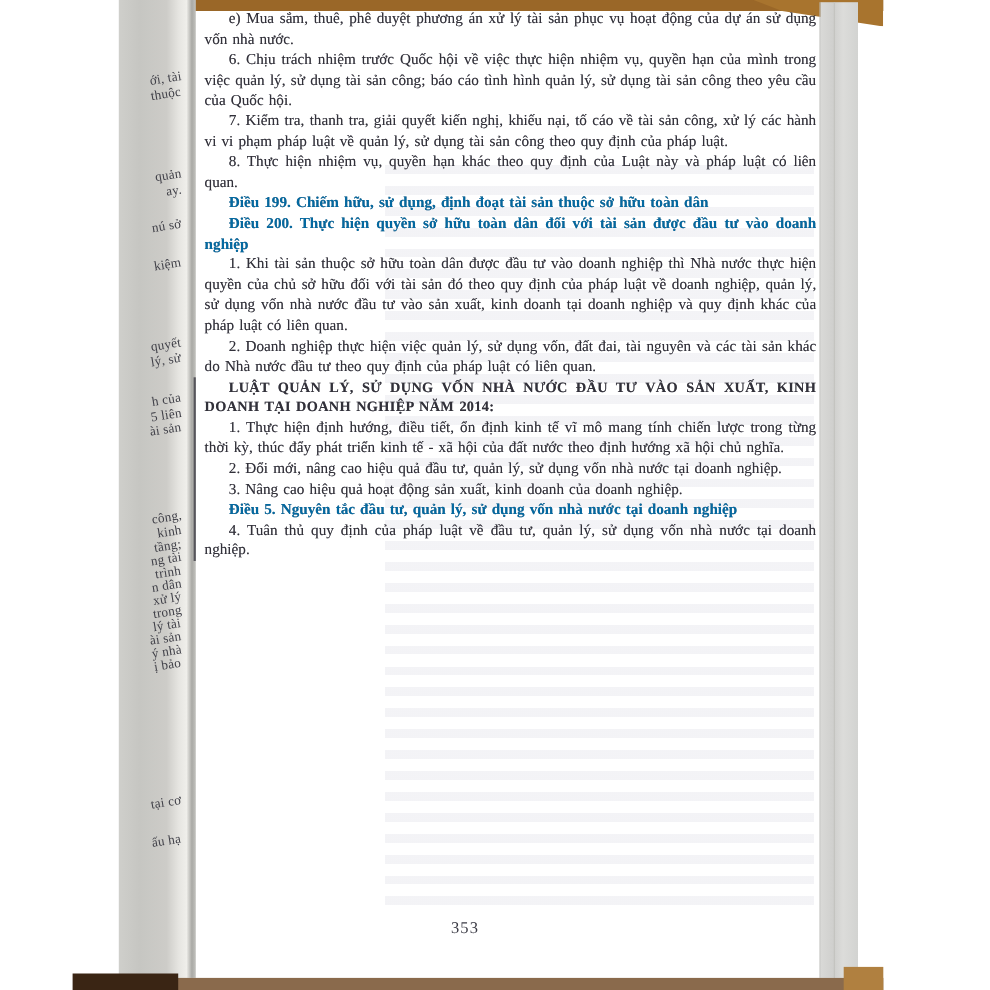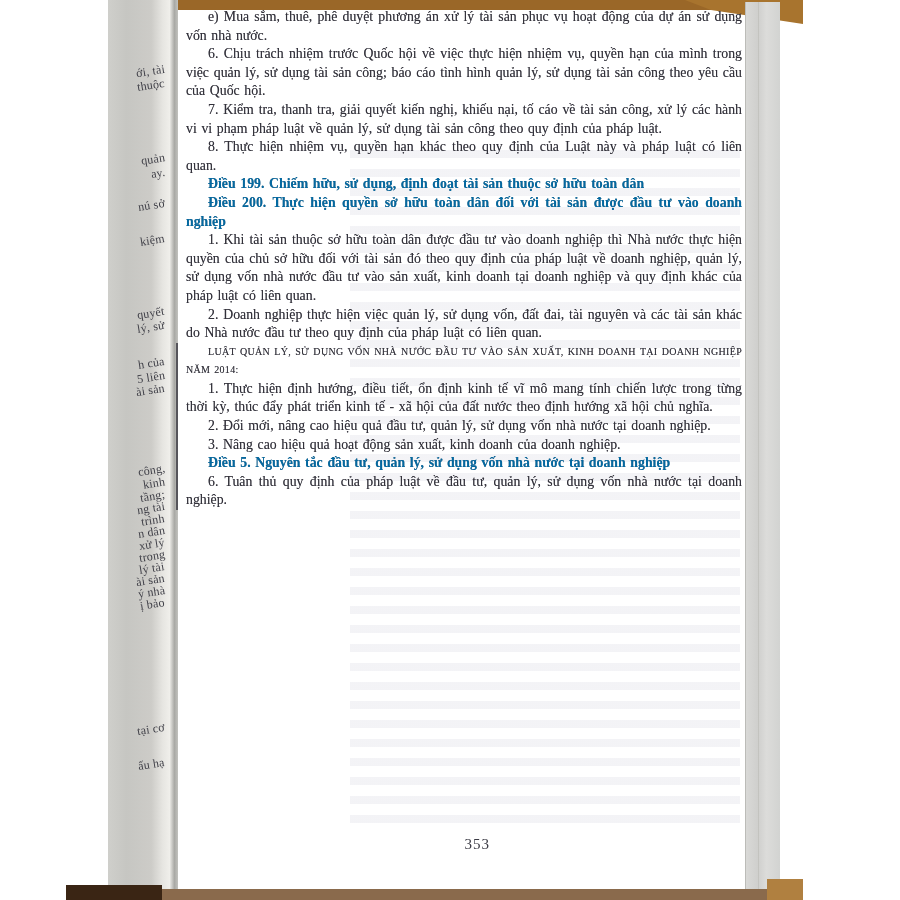--- a/index.html
+++ b/index.html
@@ -37,24 +37,24 @@
   
   .bleed{position:absolute;left:250px;top:150px;width:390px;height:680px;opacity:.055;pointer-events:none;
          background:repeating-linear-gradient(180deg,#2a2a60 0 8px,transparent 8px 19px);}
 
   
   .textcol{position:absolute;left:86px;top:8px;width:556px;color:#32313a;
            font-size:13.8px;line-height:18.6px;text-align:justify;word-spacing:1.2px;
            text-shadow:0 0 .5px rgba(50,49,60,.55);}
   .textcol p{margin:0;text-indent:22px;}
   .textcol p.head{font-weight:bold;color:#0369a1;}
-  .textcol p.caps{font-size:10px;letter-spacing:.3px;}
+  .textcol p.caps{font-size:13px;letter-spacing:.3px;font-weight:bold;}
   .lawbox{border-left:2px solid #56555b;margin-left:-10px;padding-left:8px;}
 
-  .page-num{position:absolute;left:310px;top:836px;width:80px;text-align:right;
+  .page-num{position:absolute;left:310px;top:836px;width:80px;text-align:left;
             color:#3a3a44;font-size:15px;letter-spacing:1px;}
 </style>
 </head>
 <body>
 
 <div class="canvas">
   <div class="photo">
     <div class="table-top"></div>
     <div class="table-top-left"></div>
     <div class="table-top-right"></div>
@@ -100,21 +100,21 @@
       <p class="head">Điều 199. Chiếm hữu, sử dụng, định đoạt tài sản thuộc sở hữu toàn dân</p>
       <p class="head">Điều 200. Thực hiện quyền sở hữu toàn dân đối với tài sản được đầu tư vào doanh nghiệp</p>
       <p class="para">1. Khi tài sản thuộc sở hữu toàn dân được đầu tư vào doanh nghiệp thì Nhà nước thực hiện quyền của chủ sở hữu đối với tài sản đó theo quy định của pháp luật về doanh nghiệp, quản lý, sử dụng vốn nhà nước đầu tư vào sản xuất, kinh doanh tại doanh nghiệp và quy định khác của pháp luật có liên quan.</p>
       <p class="para">2. Doanh nghiệp thực hiện việc quản lý, sử dụng vốn, đất đai, tài nguyên và các tài sản khác do Nhà nước đầu tư theo quy định của pháp luật có liên quan.</p>
       <div class="lawbox">
         <p class="caps">LUẬT QUẢN LÝ, SỬ DỤNG VỐN NHÀ NƯỚC ĐẦU TƯ VÀO SẢN XUẤT, KINH DOANH TẠI DOANH NGHIỆP NĂM 2014:</p>
         <p class="para">1. Thực hiện định hướng, điều tiết, ổn định kinh tế vĩ mô mang tính chiến lược trong từng thời kỳ, thúc đẩy phát triển kinh tế - xã hội của đất nước theo định hướng xã hội chủ nghĩa.</p>
         <p class="para">2. Đổi mới, nâng cao hiệu quả đầu tư, quản lý, sử dụng vốn nhà nước tại doanh nghiệp.</p>
         <p class="para">3. Nâng cao hiệu quả hoạt động sản xuất, kinh doanh của doanh nghiệp.</p>
         <p class="head">Điều 5. Nguyên tắc đầu tư, quản lý, sử dụng vốn nhà nước tại doanh nghiệp</p>
-        <p class="para">6. Tuân thủ quy định của pháp luật về đầu tư, quản lý, sử dụng vốn nhà nước tại doanh nghiệp.</p>
+        <p class="para">4. Tuân thủ quy định của pháp luật về đầu tư, quản lý, sử dụng vốn nhà nước tại doanh nghiệp.</p>
       </div>
     </div>
 
     <div class="page-num">353</div>
 
     <div class="table-bottom"></div>
     <div class="table-bottom-left"></div>
     <div class="table-bottom-right"></div>
   </div>
 </div>

